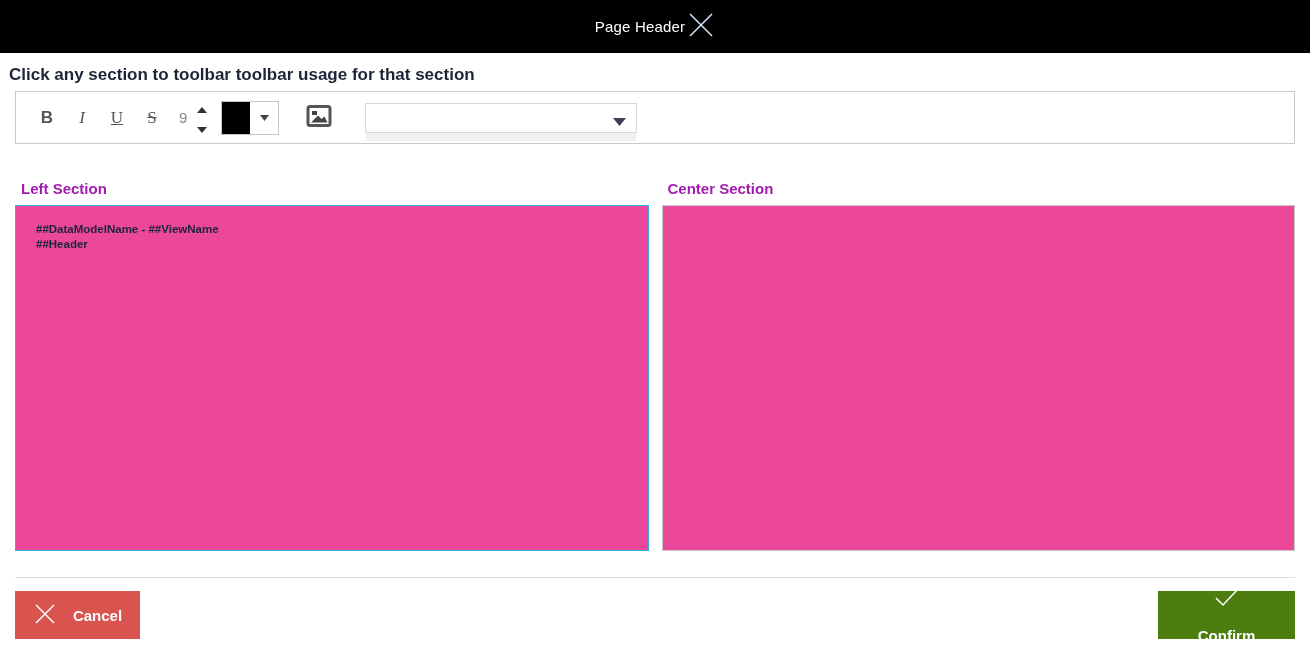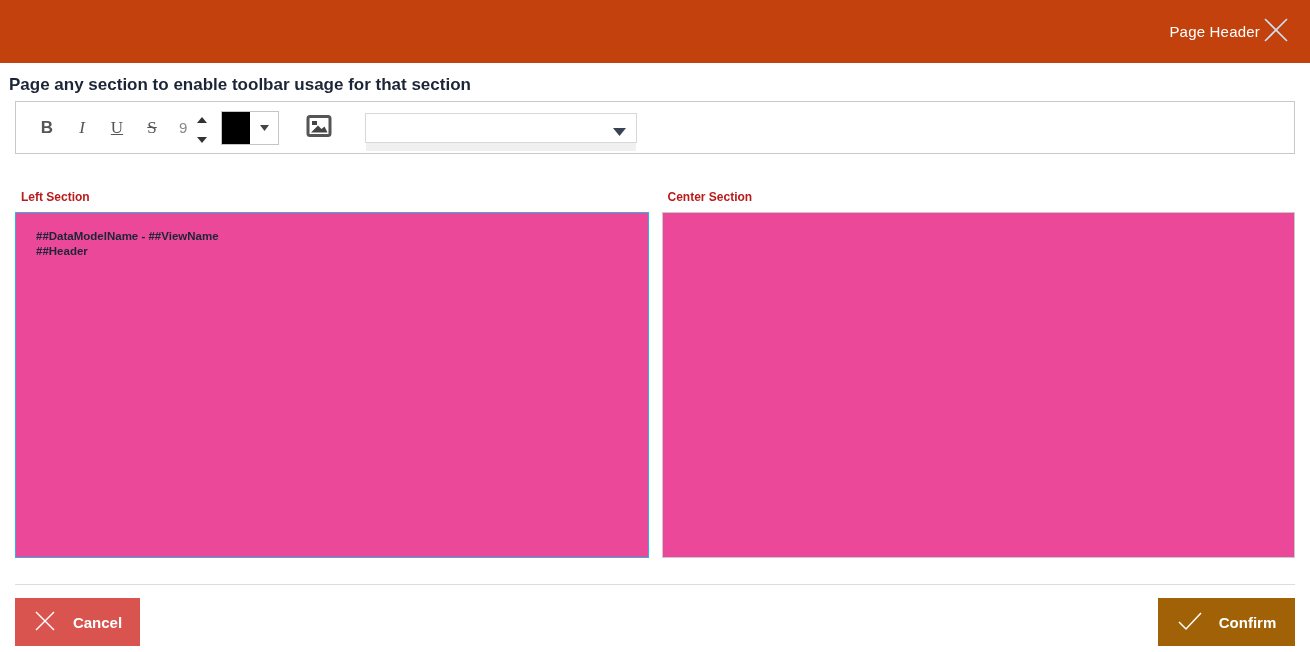--- a/index.html
+++ b/index.html
@@ -2,22 +2,22 @@
 <html><head>
 <meta charset="utf-8">
 <style>
   * { margin: 0; padding: 0; box-sizing: border-box; }
   html, body { width: 1310px; height: 652px; overflow: hidden; background: #ffffff;
     font-family: "Liberation Sans", sans-serif; }
 
   .dialog { width: 1310px; height: 652px; background: #fff; position: relative; }
 
   
-  .titlebar { height: 63px; background: #c2410c; display: flex; align-items: center;
-    justify-content: flex-end; padding: 0 18px 0 20px; }
+  .titlebar { height: 53px; background: #000000; display: flex; align-items: center;
+    justify-content: center; padding: 0 18px 0 20px; }
   .titlebar .title { color: #ffffff; font-size: 15px; font-weight: 500; letter-spacing: .2px; }
   .close-btn { width: 32px; height: 32px; display: flex; align-items: center; justify-content: center;
     cursor: pointer; background: none; border: none; }
 
   
   .instruction { margin: 12px 15px 0 9px; font-size: 17px; font-weight: bold; color: #1c2537; }
 
   
   .toolbar { margin: 6px 15px 0 15px; height: 53px; border: 1px solid #c9c9c9; background: #fff;
     display: flex; align-items: center; padding-left: 21px; }
@@ -38,54 +38,54 @@
     display: flex; align-items: center; }
   .fontselect { position: relative; width: 272px; height: 30px; border: 1px solid #d8d8d8;
     background: #fff; cursor: pointer; display: flex; align-items: center;
     padding: 0 30px 0 10px; font-size: 13px; color: #333;
     box-shadow: 0 9px 0 -1px #f0f0f1; }
   .sel-arrow { position: absolute; right: 10px; top: 10px; }
 
   
   .sections { margin: 36px 15px 0 15px; display: flex; gap: 13px; }
   .section-col { flex: 1; display: flex; flex-direction: column; }
-  .section-label { font-size: 12px; font-weight: bold; color: #b91c1c; margin: 0 0 8px 6px; }
+  .section-label { font-size: 15px; font-weight: bold; color: #a21caf; margin: 0 0 8px 6px; }
   .section-box { height: 346px; border: 1px solid #c9c9c9; background: #ec4899; cursor: pointer;
     padding: 16px 12px 0 20px; }
   .section-box.active { border: 1px solid #26b4ea; }
   .section-line { font-size: 11.5px; font-weight: bold; color: #1c2537; line-height: 15px;
     white-space: pre; }
 
   
   .footer-divider { margin: 26px 15px 0 15px; border-top: 1px solid #dddddd; }
   .footer { margin: 13px 15px 0 15px; display: flex; justify-content: space-between; }
   .btn { height: 48px; border: none; cursor: pointer; display: flex; align-items: center;
     justify-content: center; gap: 16px; color: #ffffff; font-size: 15px; font-weight: bold;
     font-family: "Liberation Sans", sans-serif; }
   .btn.cancel { width: 125px; background: #d9534f; }
-  .btn.confirm { width: 137px; background: #a16207; }
+  .btn.confirm { width: 137px; background: #4d7c0f; flex-direction: column; }
 </style>
 </head>
 <body>
 
 <div class="dialog">
 
   <div class="titlebar">
     <span class="title">Page Header</span>
     <button class="close-btn">
       <span>
         <svg width="30" height="30" viewBox="0 0 30 30">
           <line x1="4" y1="4" x2="26" y2="26" stroke="#cfe2f5" stroke-width="1.6"></line>
           <line x1="26" y1="4" x2="4" y2="26" stroke="#cfe2f5" stroke-width="1.6"></line>
         </svg>
       </span>
     </button>
   </div>
 
-  <div class="instruction">Page any section to enable toolbar usage for that section</div>
+  <div class="instruction">Click any section to toolbar toolbar usage for that section</div>
 
   <div class="toolbar">
     <button class="tb bold">B</button>
     <button class="tb italic">I</button>
     <button class="tb underline">U</button>
     <button class="tb strike">S</button>
     <span class="fontsize">9</span>
     <span class="stepper">
       <span>
         <svg width="10" height="6" viewBox="0 0 10 6">

